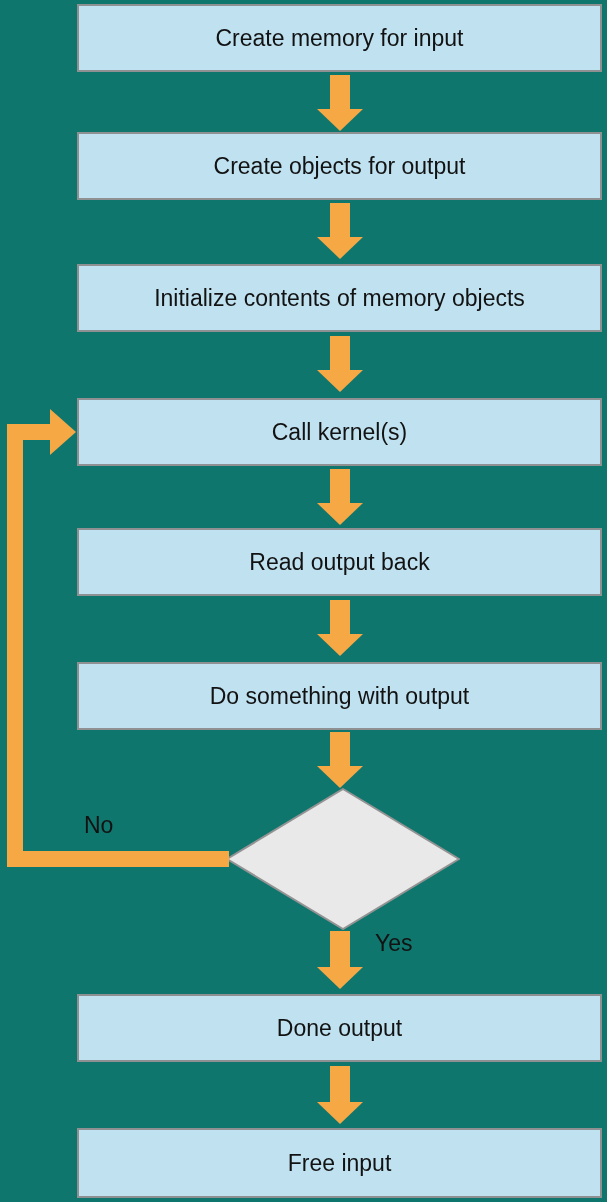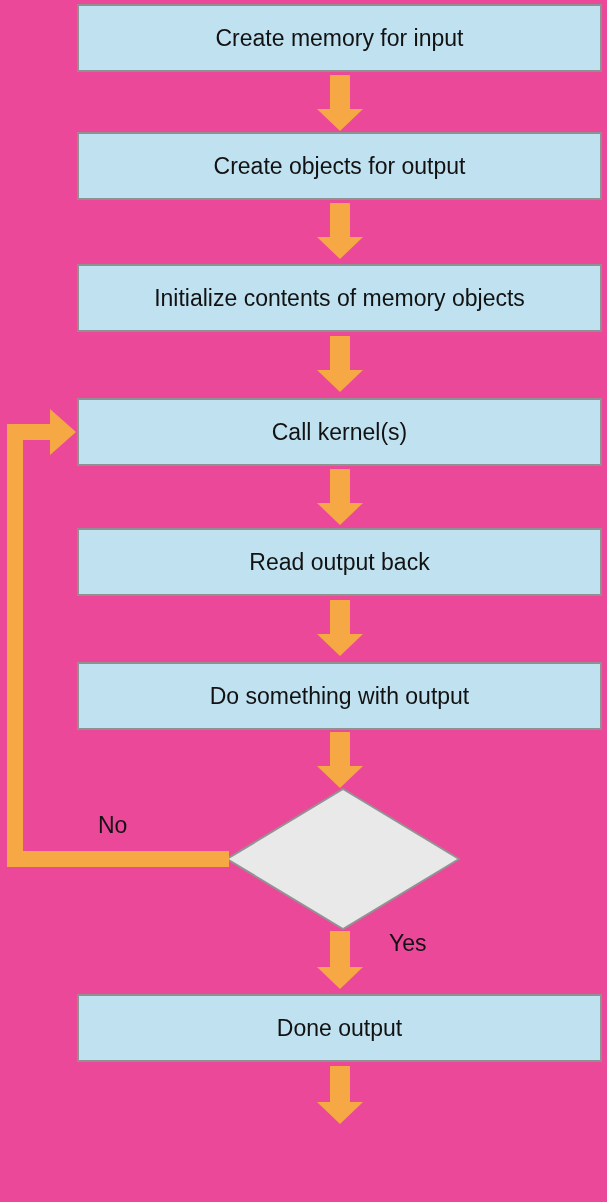--- a/index.html
+++ b/index.html
@@ -8,21 +8,21 @@
     --arrow: #f5a843;
     --decision-fill: #e9e9e9;
     --decision-border: #939393;
     --text: #121212;
   }
   html, body { margin: 0; padding: 0; background: #ffffff; }
   .canvas {
     position: relative;
     width: 607px;
     height: 1202px;
-    background: #ec4899;
+    background: #0f766e;
     font-family: "Liberation Sans", sans-serif;
     color: var(--text);
     overflow: hidden;
   }
   .box {
     position: absolute;
     left: 77px;
     width: 525px;
     height: 68px;
     box-sizing: border-box;
@@ -84,21 +84,20 @@
     height: 142px;
     display: flex;
     align-items: center;
     justify-content: center;
     font-size: 23px;
   }
   .edge-label {
     position: absolute;
     font-size: 23px;
     white-space: nowrap;
-    margin-left: 14px;
   }
   .label-no  { left: 84px;  top: 812px; }
   .label-yes { left: 375px; top: 930px; text-align: right; }
 </style>
 </head>
 <body>
 
 <div class="canvas">
 
   <div class="box" style="top:4px">Create memory for input</div>
@@ -160,14 +159,15 @@
   </div>
   <div class="edge-label label-yes">Yes</div>
 
   <div class="box" style="top:994px">Done output</div>
 
   <div class="arrow-down" style="top:1066px;height:58px">
     <div class="shaft"></div>
     <div class="head"></div>
   </div>
 
+  <div class="box" style="top:1128px;height:70px">Free input</div>
 
 </div>
 
 </body></html>

